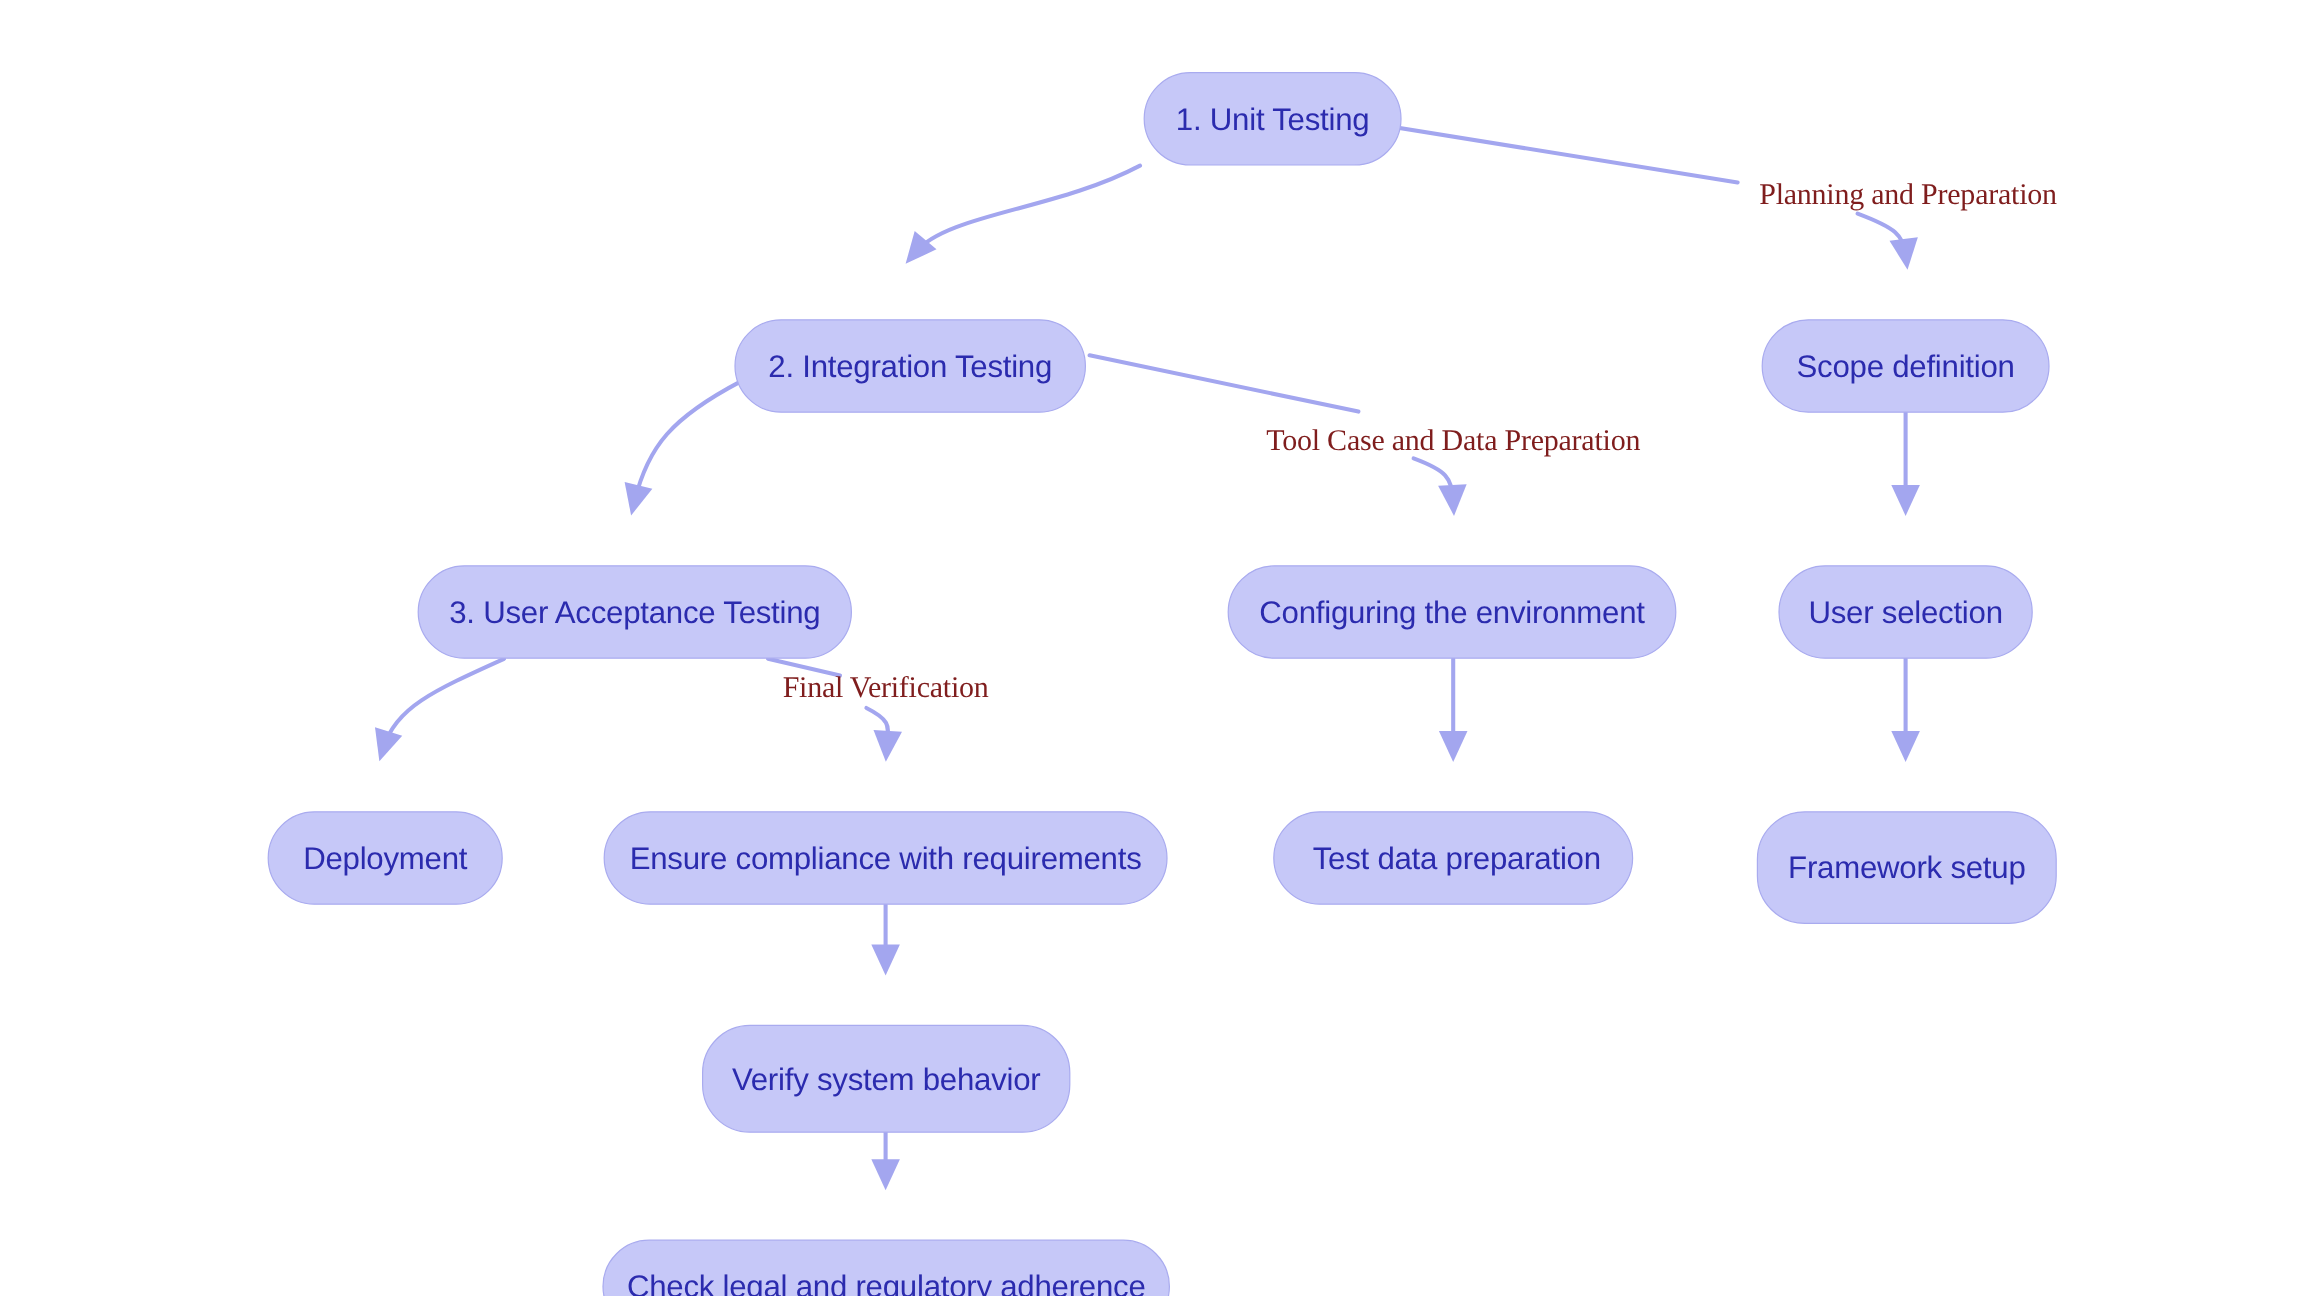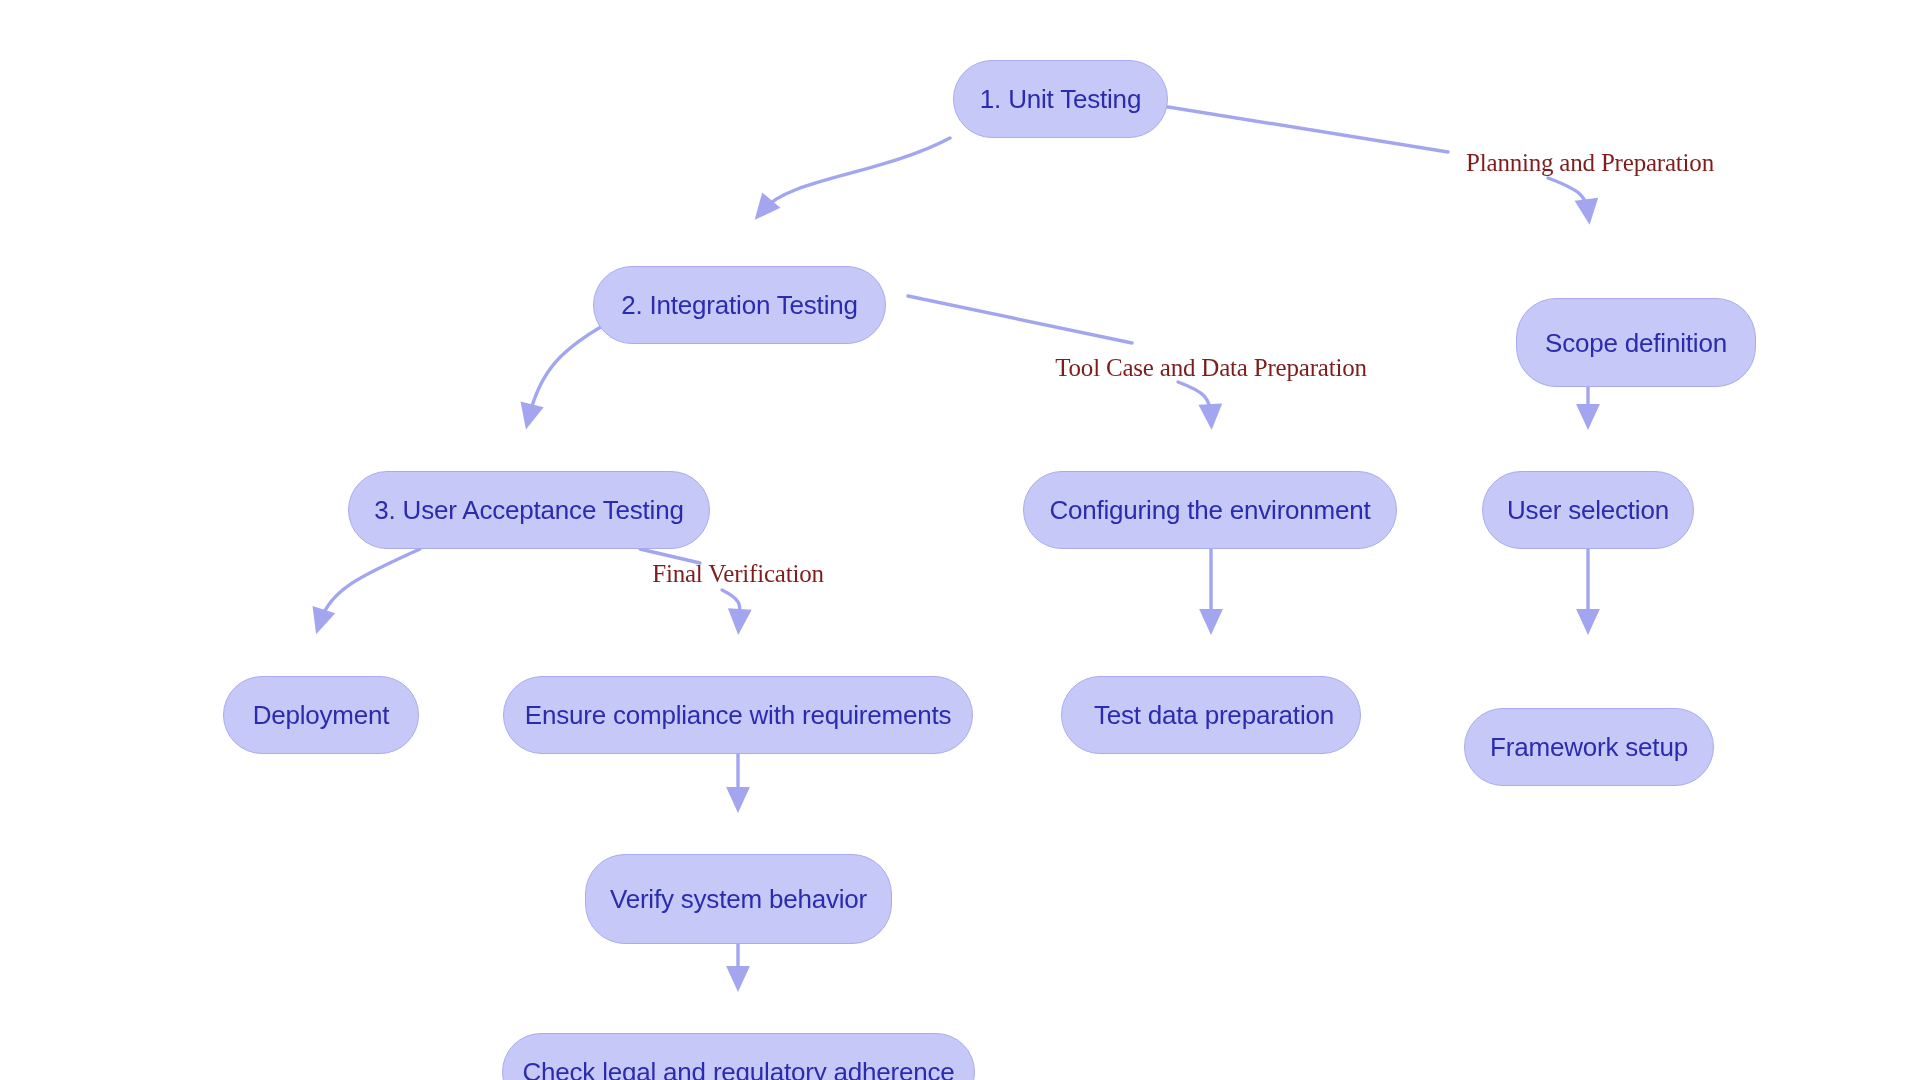--- a/index.html
+++ b/index.html
@@ -93,21 +93,21 @@
       <path d="M 1588,344 L 1588,417" marker-end="url(#arrowhead)"></path>
 
       <path d="M 1588,549 L 1588,622" marker-end="url(#arrowhead)"></path>
     </g>
   </svg>
 
   <div class="node" style="left:953px; top:60px; width:215px; height:78px;">
     <span>1. Unit Testing</span>
   </div>
 
-  <div class="node" style="left:593px; top:266px; width:293px; height:78px;">
+  <div class="node" style="left:612px; top:266px; width:293px; height:78px;">
     <span>2. Integration Testing</span>
   </div>
 
   <div class="node" style="left:348px; top:471px; width:362px; height:78px;">
     <span>3. User Acceptance Testing</span>
   </div>
 
   <div class="node" style="left:223px; top:676px; width:196px; height:78px;">
     <span>Deployment</span>
   </div>
@@ -125,29 +125,29 @@
   </div>
 
   <div class="node" style="left:1023px; top:471px; width:374px; height:78px;">
     <span>Configuring the environment</span>
   </div>
 
   <div class="node" style="left:1061px; top:676px; width:300px; height:78px;justify-content:flex-end;">
     <span>Test data preparation</span>
   </div>
 
-  <div class="node" style="left:1516px; top:266px; width:240px; height:89px;margin-top:32px;">
+  <div class="node" style="left:1468px; top:266px; width:240px; height:78px;">
     <span>Scope definition</span>
   </div>
 
   <div class="node" style="left:1482px; top:471px; width:212px; height:78px;">
     <span>User selection</span>
   </div>
 
-  <div class="node" style="left:1464px; top:708px; width:250px; height:78px;">
+  <div class="node" style="left:1464px; top:676px; width:250px; height:94px;">
     <span>Framework setup</span>
   </div>
 
   <div class="edge-label" style="left:1590px; top:163px;">Planning and Preparation</div>
 
   <div class="edge-label" style="left:1211px; top:368px;">Tool Case and Data Preparation</div>
 
   <div class="edge-label" style="left:738px; top:574px;">Final Verification</div>
 
 </div>

